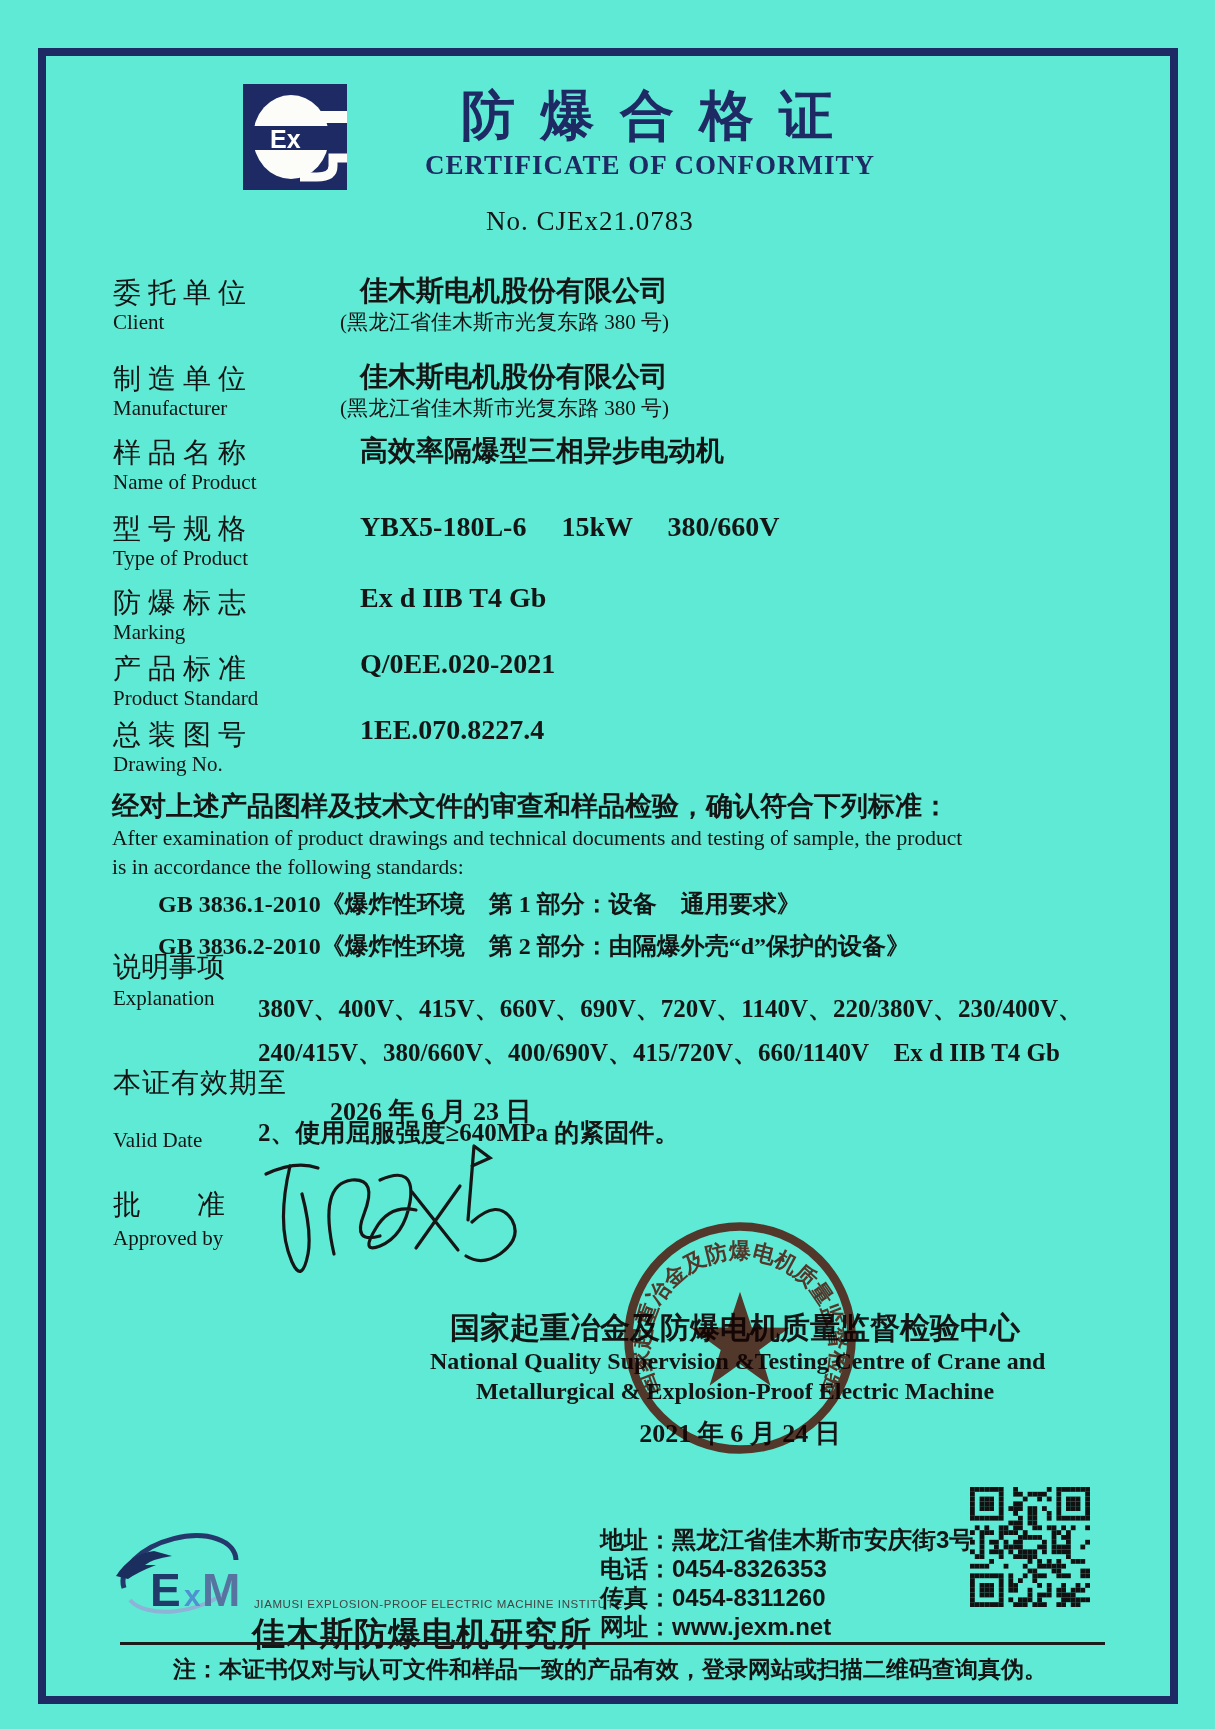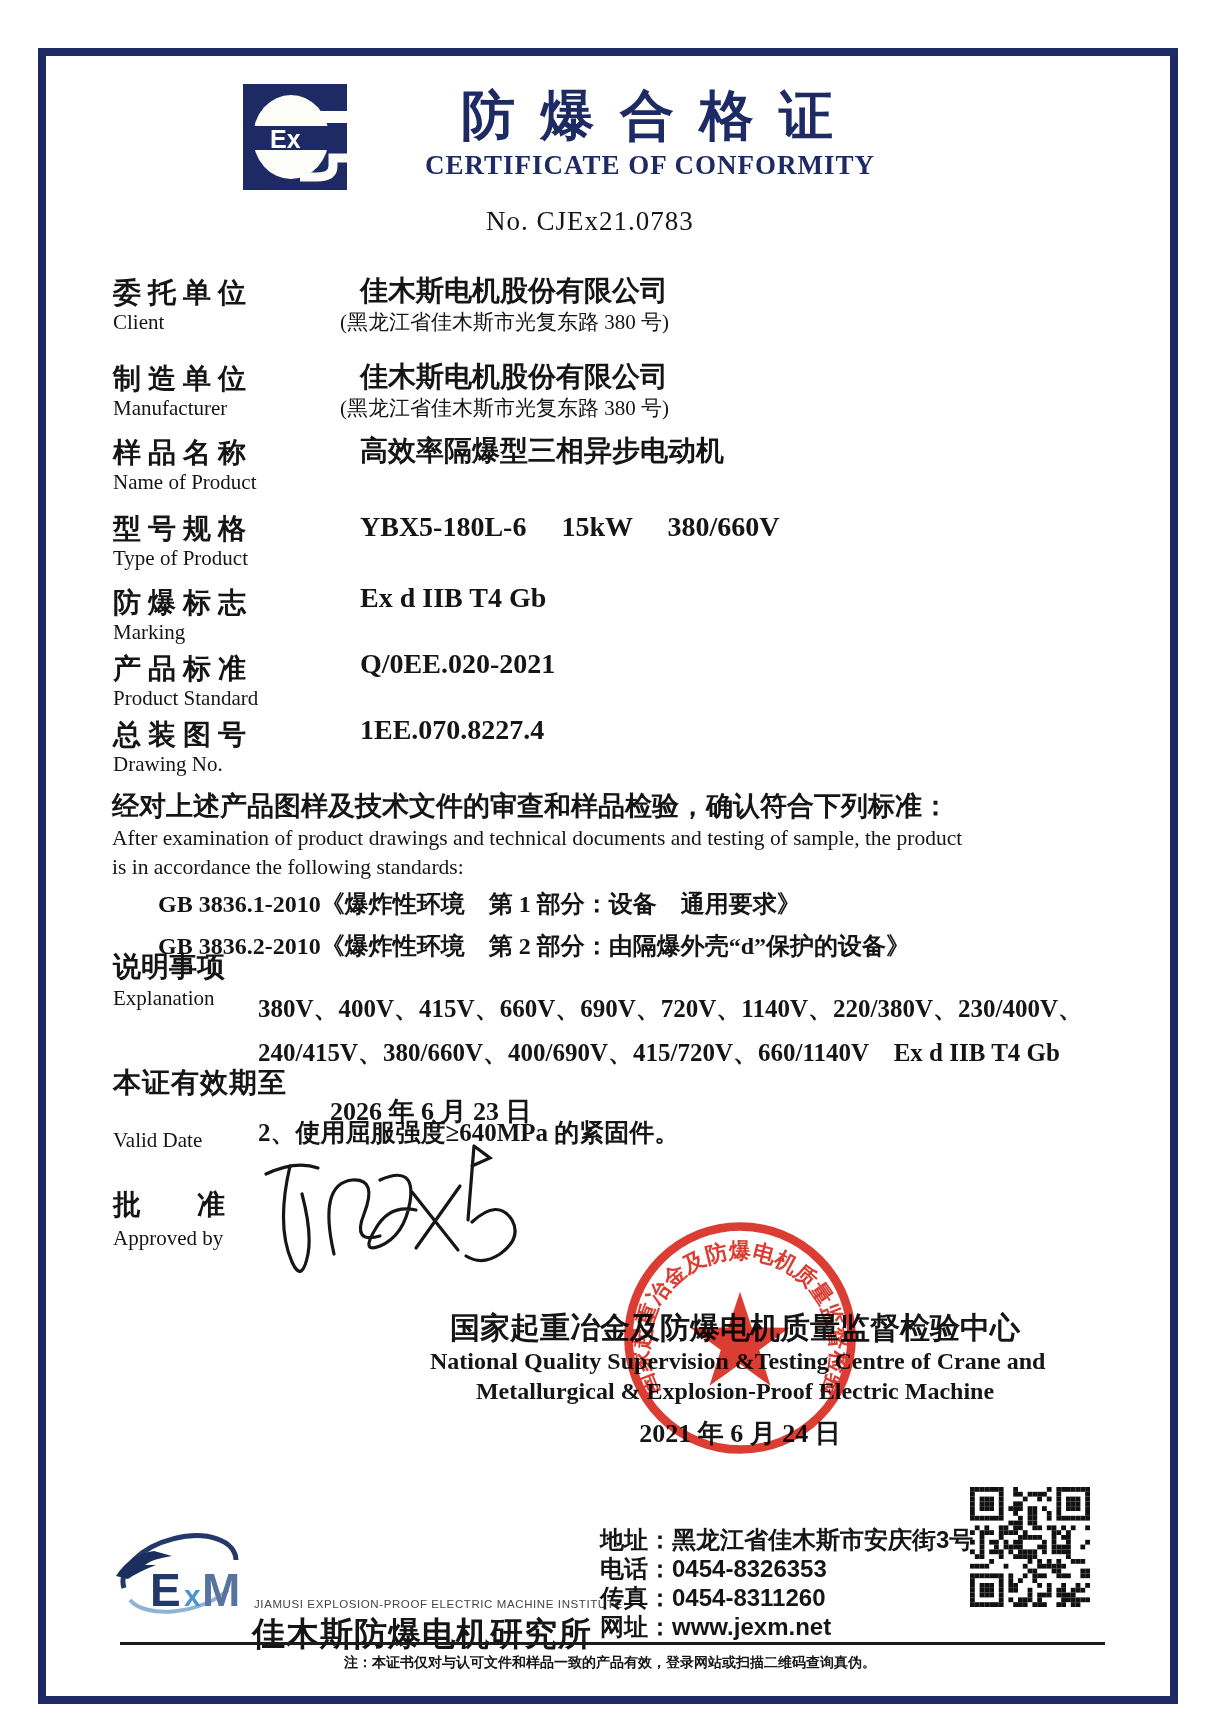--- a/index.html
+++ b/index.html
@@ -1,40 +1,40 @@
 <!DOCTYPE html>
 <html><head>
 <meta charset="utf-8">
 <style>
   html,body{margin:0;padding:0;background:#e8e8e4;}
-  .page{position:relative;width:1215px;height:1729px;background:#ffffff;margin:0 auto;
+  .page{position:relative;width:1215px;height:1729px;background:#5eead4;margin:0 auto;
         font-family:"Liberation Serif","DejaVu Serif",serif;color:#151515;overflow:hidden;}
   .frame{position:absolute;left:38px;top:48px;width:1140px;height:1656px;
          border:8px solid #1e2a63;box-sizing:border-box;}
   .abs{position:absolute;}
   .title-cn{left:360px;top:80px;width:580px;text-align:center;font-size:54px;font-weight:bold;
             letter-spacing:6px;color:#1e2a63;}
   .title-en{left:360px;top:150px;width:580px;text-align:center;font-size:27px;font-weight:bold;
             letter-spacing:1px;color:#1e2a63;}
   .cert-no{left:300px;top:206px;width:580px;text-align:center;font-size:27px;letter-spacing:1px;}
-  .lbl-cn{left:113px;font-size:28px;font-weight:bold;white-space:nowrap;}
+  .lbl-cn{left:113px;font-size:28px;font-weight:normal;white-space:nowrap;}
   .lbl-en{left:113px;font-size:21px;white-space:nowrap;}
   .val{left:360px;font-size:28px;font-weight:600;white-space:nowrap;}
   .val2{left:340px;font-size:21px;white-space:nowrap;}
   .decl{left:112px;font-size:27px;font-weight:bold;white-space:nowrap;}
   .decl-en{left:112px;font-size:21.5px;white-space:nowrap;}
   .decl-gb{left:158px;font-size:24px;font-weight:600;white-space:nowrap;}
   .expl-line{left:258px;width:880px;font-size:25px;font-weight:600;white-space:nowrap;}
   .auth{width:610px;left:430px;text-align:center;white-space:nowrap;}
   .sans{font-family:"Liberation Sans","DejaVu Sans",sans-serif;}
   .contact-row{font-size:24px;font-weight:bold;white-space:nowrap;
                font-family:"Liberation Sans","DejaVu Sans",sans-serif;}
   .seal-wrap{mix-blend-mode:multiply;opacity:.92;}
   .divider{left:120px;top:1642px;width:985px;height:3px;background:#1b1b1b;}
-  .note{left:60px;top:1654px;width:1100px;text-align:center;font-size:14px;font-weight:600;
+  .note{left:60px;top:1654px;width:1100px;text-align:center;font-size:23px;font-weight:600;
         font-family:"Liberation Sans","DejaVu Sans",sans-serif;}
 </style>
 </head>
 <body>
 
 <div class="page">
   <div class="frame"></div>
 
   <div class="abs" style="left:243px;top:84px;">
     <svg width="104" height="106" viewBox="0 0 104 106">

